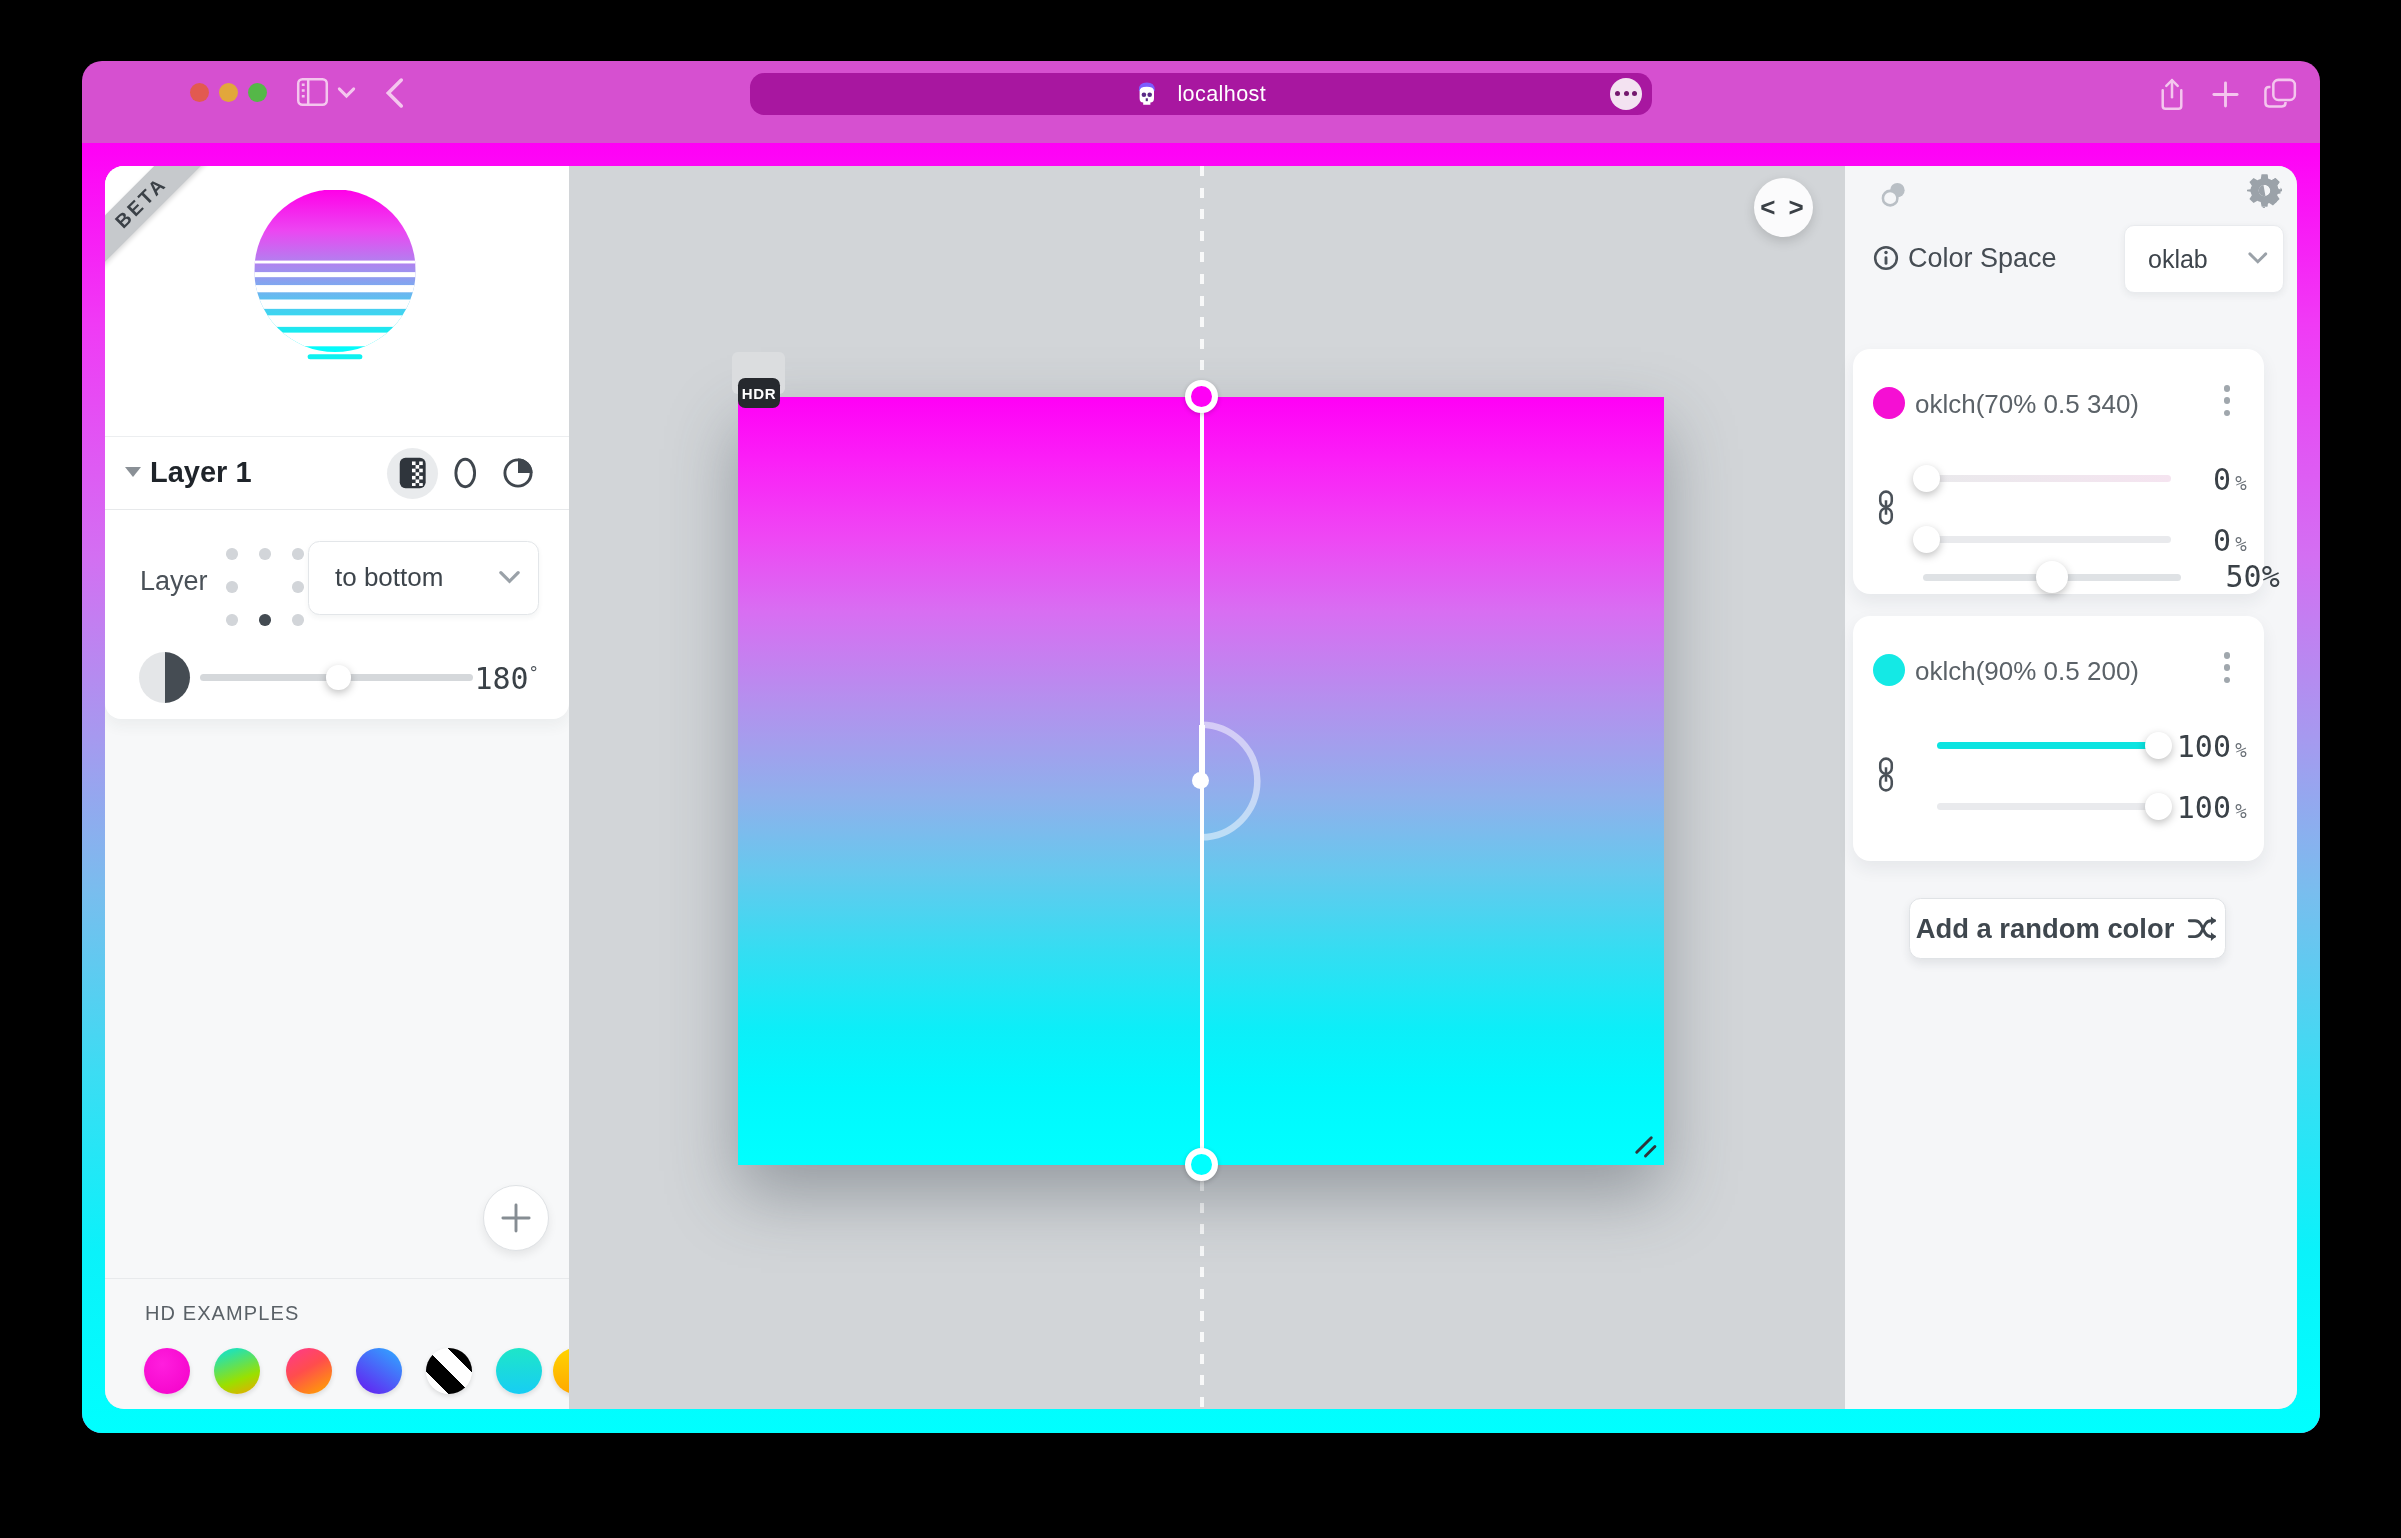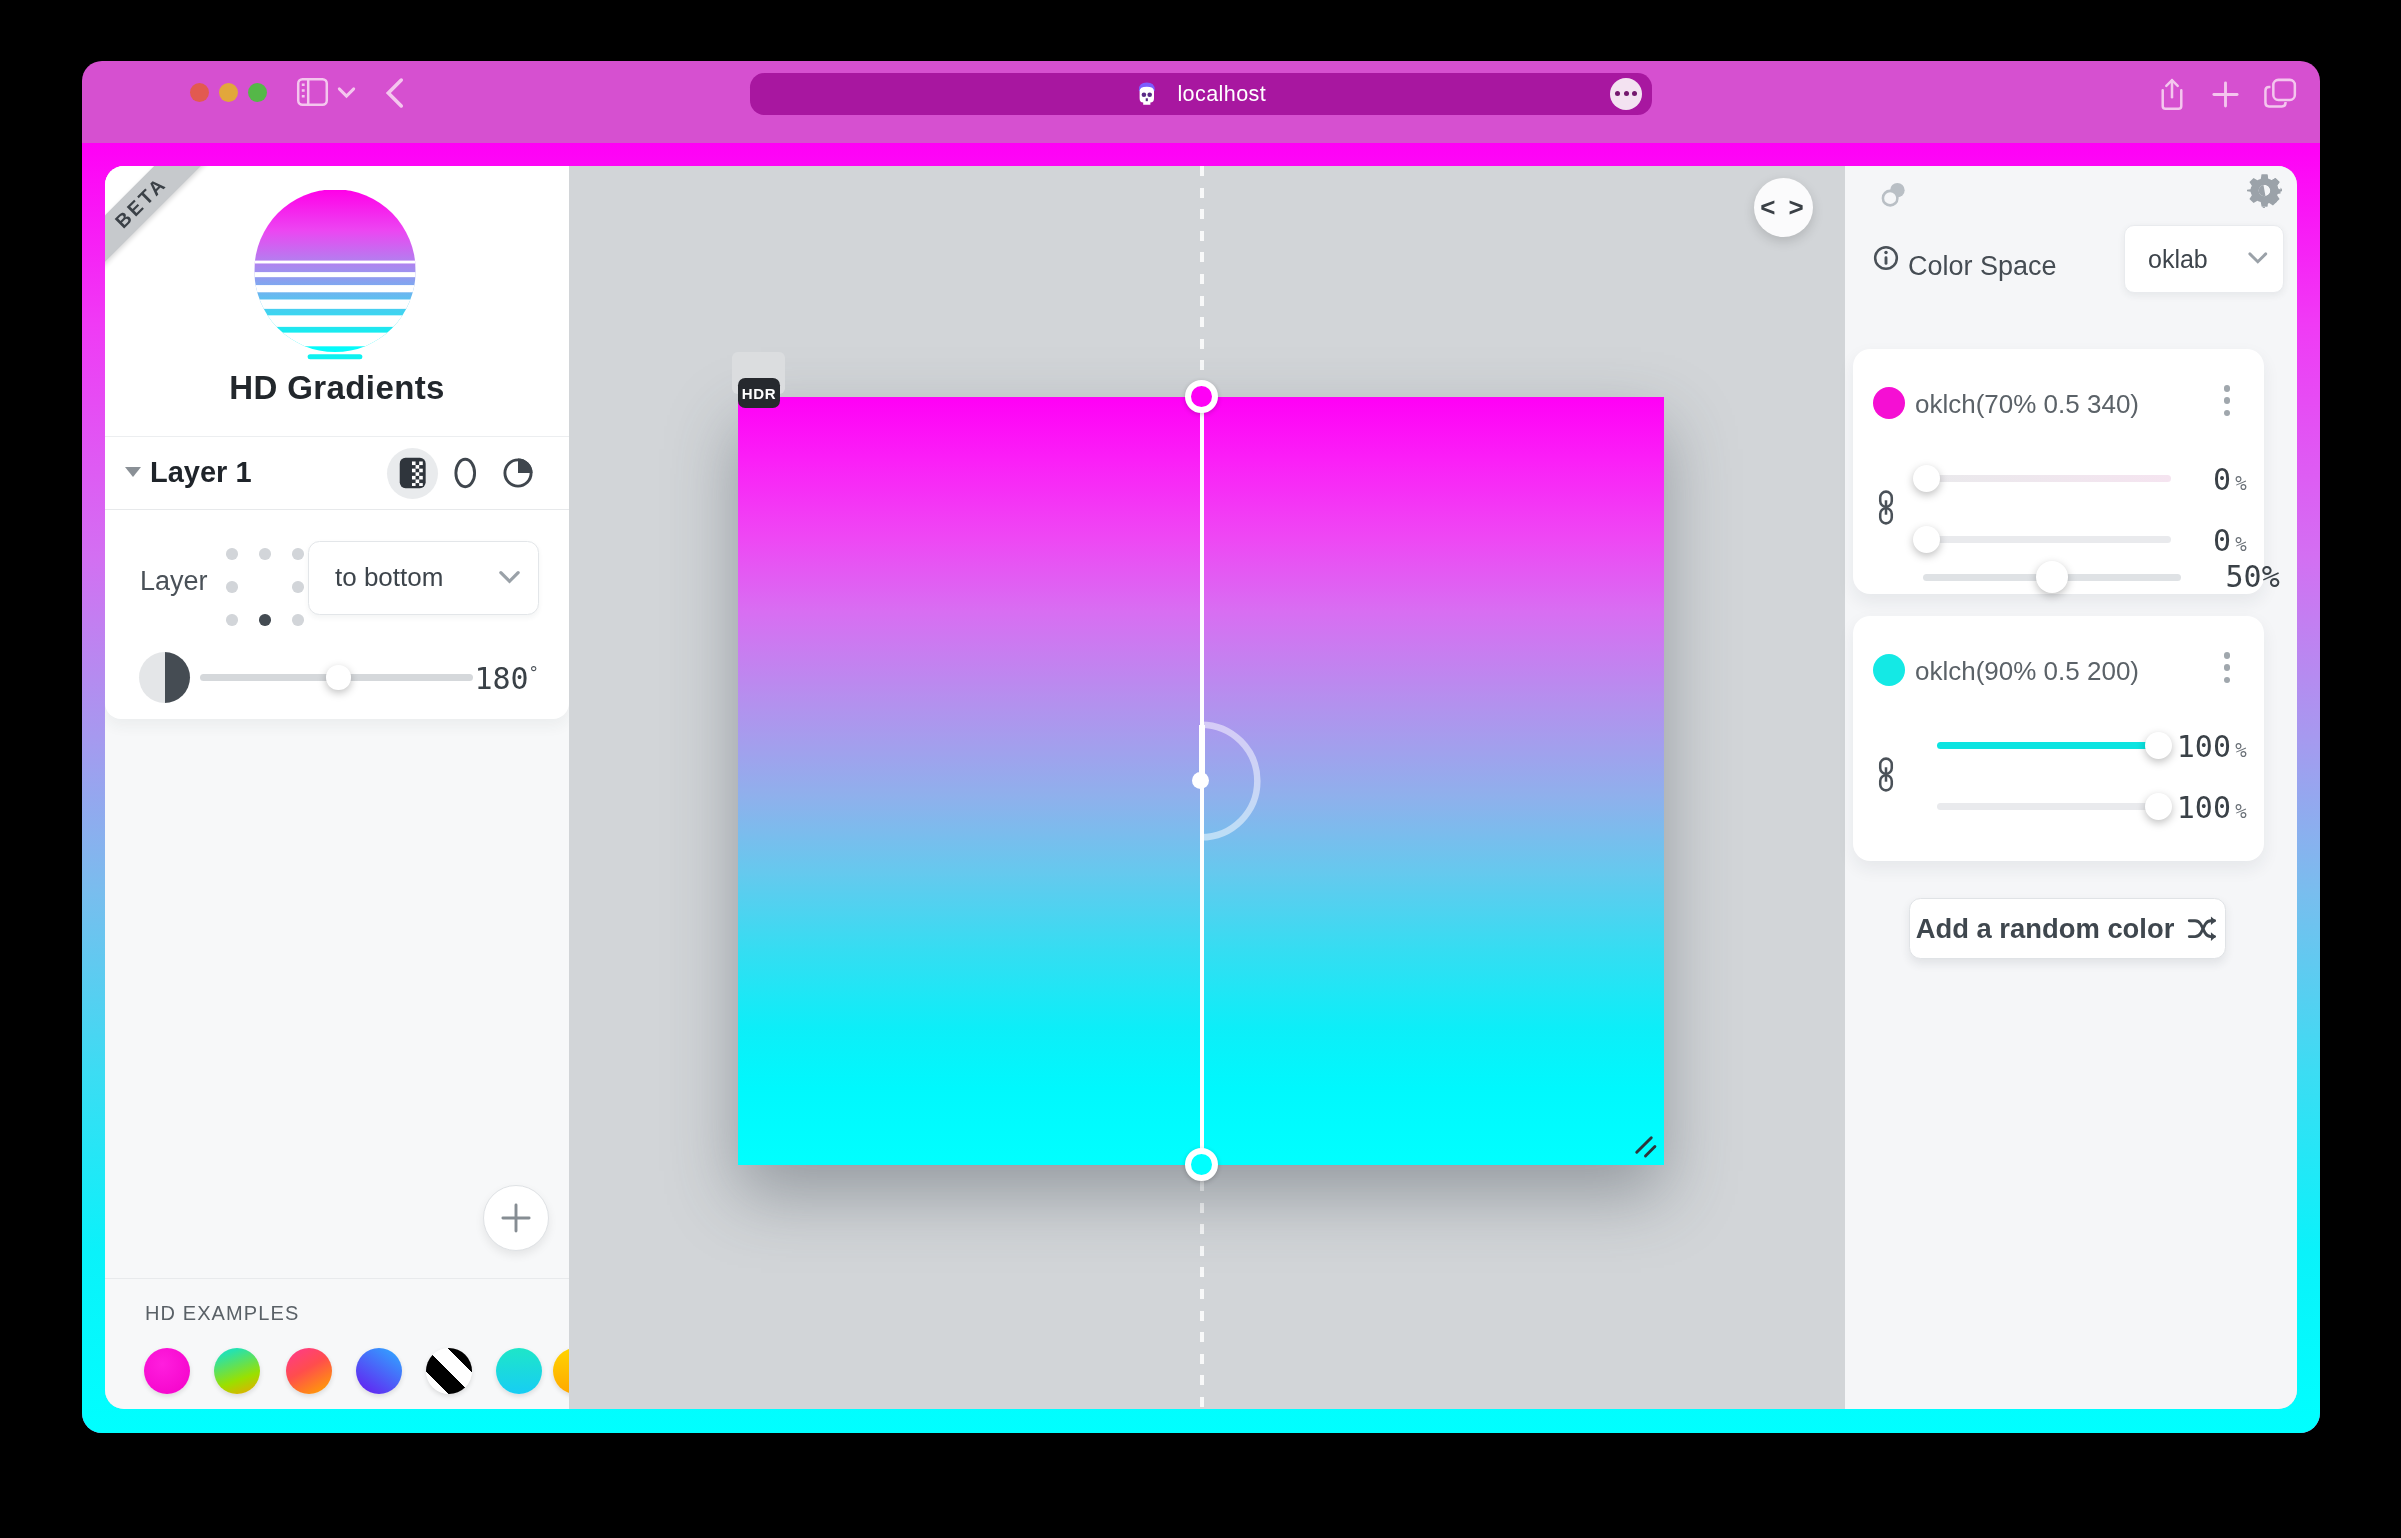--- a/index.html
+++ b/index.html
@@ -120,21 +120,21 @@
   #code-btn { position:absolute; left:1185px; top:12.3px; width:59px; height:59px; border-radius:50%;
               background:#fbfbfc; box-shadow:0 4.3px 11.5px rgba(0,0,0,.15);
               display:flex; align-items:center; justify-content:center;
               font-size:26px; font-weight:bold; color:#3a4046; letter-spacing:2.9px; }
 
   
   #panel { position:absolute; left:1740px; top:0; width:452px; height:1243px; background:#f5f6f8; }
   #gear { position:absolute; left:402px; top:6.5px; color:#9ba2a9; }
   #cs-row { position:absolute; left:0; top:69px; width:452px; height:48px; }
   #cs-info { position:absolute; left:28px; top:10px; }
-  #cs-label { position:absolute; left:63px; top:16px; font-size:27px; color:#454c53;text-align:right; }
+  #cs-label { position:absolute; left:63px; top:8px; font-size:27px; color:#454c53;text-align:right; }
   #cs-select { position:absolute; left:279px; top:-10px; width:160px; height:68px; background:#fff;
                border:0.7px solid #e9ebee; border-radius:10px; box-shadow:0 2.9px 7.2px rgba(40,50,60,.07);
                display:flex; align-items:center; }
   #cs-value { margin-left:23px; font-size:25px; color:#3d444b; }
   #cs-select .chev { position:absolute; right:14.4px; top:24.5px; }
 
   .card { position:absolute; left:8px; width:411px; height:245px; background:#fff;
           border-radius:17.3px; box-shadow:0 7.2px 17.3px rgba(30,40,50,.07); }
   #card1 { top:183px; } #card2 { top:450px; }
   .cswatch { position:absolute; left:19.5px; top:38px; width:32px; height:32px; border-radius:50%; }
@@ -251,21 +251,20 @@
               <rect x="0" y="98" width="224" height="4" fill="#fff"></rect>
               <rect x="0" y="114" width="224" height="7" fill="#fff"></rect>
               <rect x="0" y="132" width="224" height="10" fill="#fff"></rect>
               <rect x="0" y="152" width="224" height="13" fill="#fff"></rect>
               <rect x="0" y="174" width="224" height="16" fill="#fff"></rect>
               <rect x="0" y="198" width="224" height="19" fill="#fff"></rect>
             </g>
             <rect x="74" y="228" width="76" height="7" rx="3.5" fill="#0ef1f0"></rect>
           </svg>
 
-          <div id="app-title">HD Gradients</div>
 
           <div class="sb-divider" style="top:270px"></div>
 
           <div id="layer-row">
             <div id="layer-caret"></div>
             <div id="layer-name">Layer 1</div>
 
             <div class="type-btn" id="type-linear">
               <svg width="27.4" height="32" viewBox="0 0 38 44">
                 <rect x="1" y="1" width="36" height="42" rx="8" fill="#2f353c"></rect>

